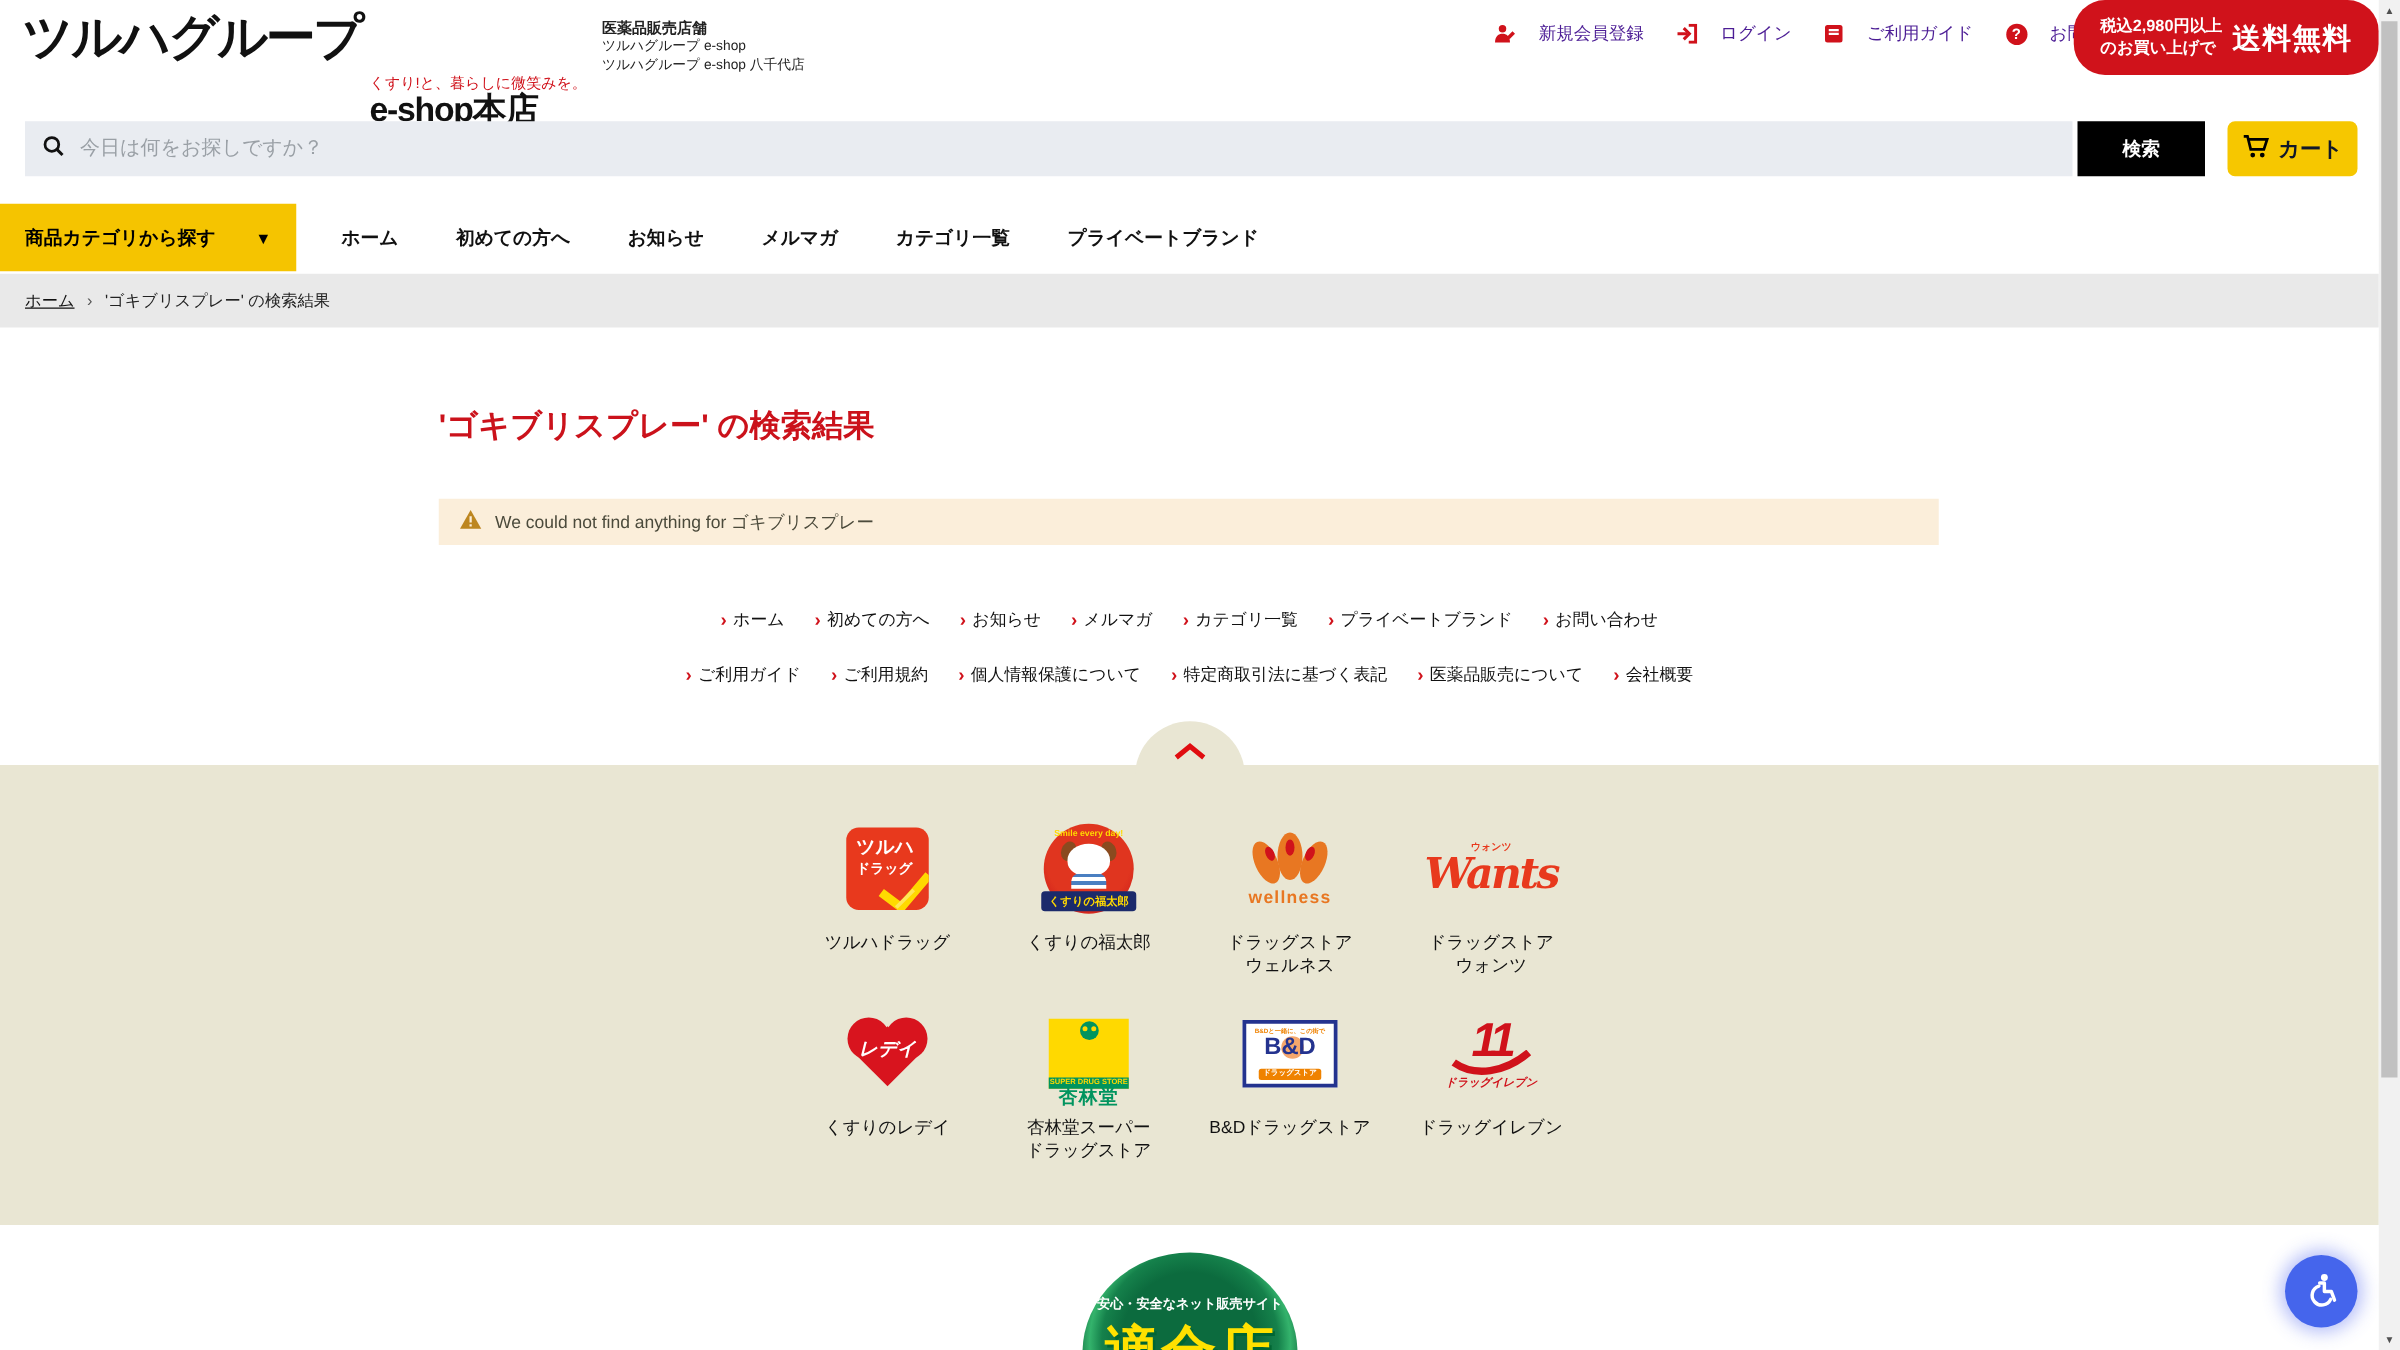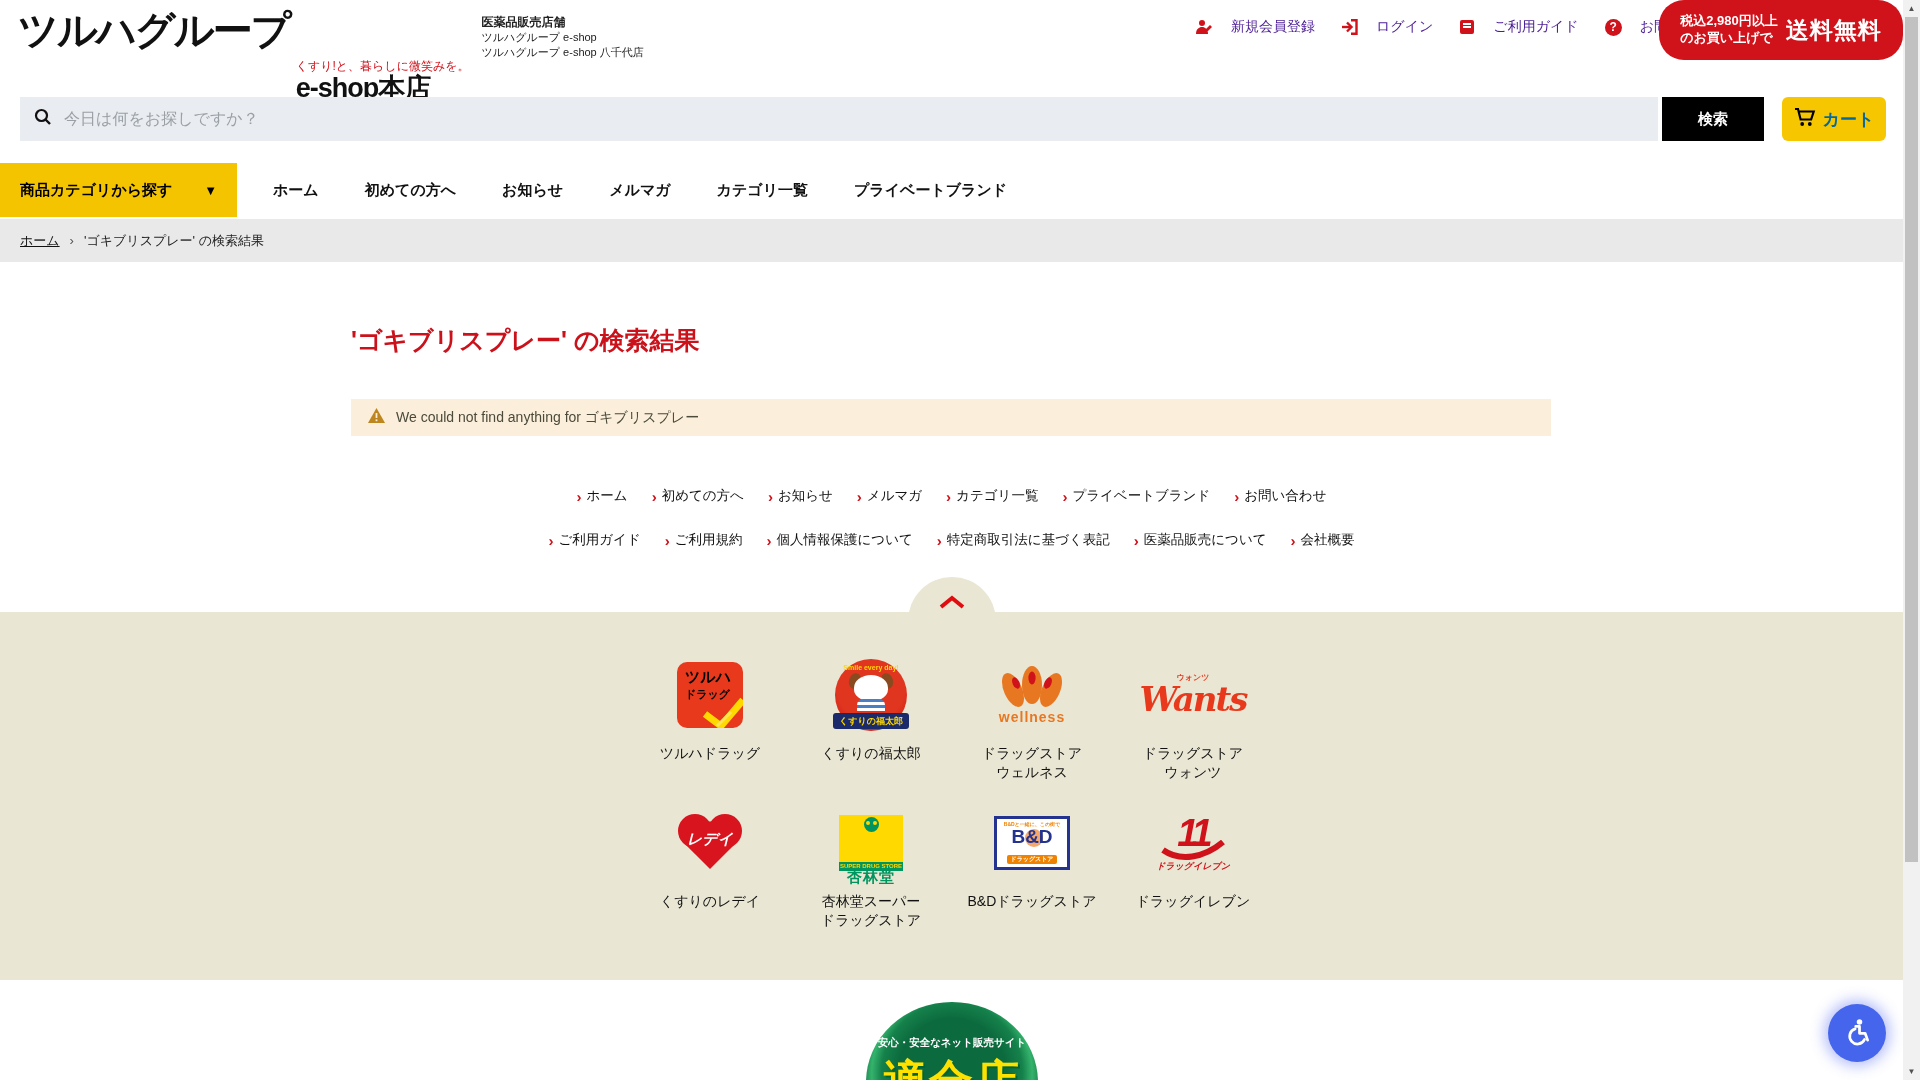--- a/index.html
+++ b/index.html
@@ -36,21 +36,21 @@
   .search-box { position:absolute; left:20px; top:0; width:1638px; height:44px; background:#e9ecf1;
     display:flex; align-items:center; padding:0 14px; }
   .search-box svg { flex:0 0 auto; }
   .search-input { flex:1; border:none; outline:none; background:transparent; font-size:16px;
     margin-left:12px; color:#333; font-family:inherit; }
   .search-input::placeholder { color:#9aa0a6; }
   .search-btn { position:absolute; left:1662px; top:0; width:102px; height:44px; background:#000;
     color:#fff; border:none; font-size:15px; font-weight:bold; cursor:pointer; font-family:inherit; }
   .cart-btn { position:absolute; left:1782px; top:0; width:104px; height:44px; background:#f6c700;
     border:none; border-radius:6px; display:flex; align-items:center; justify-content:center; gap:7px;
-    font-size:17px; font-weight:bold; color:#0369a1; cursor:pointer; font-family:inherit; }
+    font-size:17px; font-weight:bold; color:#0f172a; cursor:pointer; font-family:inherit; }
 
   
   .nav { position:absolute; left:0; top:165px; width:1903px; height:50px; background:#fff;
     display:flex; align-items:center; }
   .cat-btn { width:237px; height:54px; background:#f5c400; display:flex; align-items:center;
     justify-content:space-between; padding:0 20px; font-size:15px; font-weight:bold; cursor:pointer;
     position:relative; z-index:3; }
   .cat-btn .chev { font-size:13px; }
   .nav-items { display:flex; gap:46px; margin-left:36px; }
   .nav-item { font-size:15px; font-weight:bold; color:#111; cursor:pointer; text-decoration:none; }
@@ -83,21 +83,21 @@
 
   .brand-grid { position:absolute; left:0; width:1903px; display:flex; justify-content:center; }
   .brand-grid.r1 { top:650px; }
   .brand-grid.r2 { top:798px; }
   .brand-cell { width:161px; display:flex; flex-direction:column; align-items:center; cursor:pointer; }
   .brand-logo { height:90px; display:flex; align-items:center; justify-content:center; }
   .brand-label { font-size:14px; color:#111; text-align:center; line-height:1.35; margin-top:4px; }
 
   
   .lg-tsuruha { width:66px; height:66px; background:#e8391d; border-radius:10px; position:relative;
-    color:#000000; font-weight:bold; text-align:left; padding:6px 0 0 8px; overflow:hidden; }
+    color:#ffffff; font-weight:bold; text-align:left; padding:6px 0 0 8px; overflow:hidden; }
   .lg-tsuruha .l1 { font-size:15px; display:block; }
   .lg-tsuruha .l2 { font-size:11px; display:block; }
   .lg-tsuruha svg { position:absolute; right:-4px; bottom:-2px; }
 
   .lg-fuku { width:72px; height:72px; background:radial-gradient(circle at 50% 40%, #e0351f 60%, #c41118 100%);
     border-radius:50%; position:relative; overflow:visible; }
   .lg-fuku .arc { position:absolute; top:5px; width:100%; text-align:center; color:#ffd900;
     font-size:7px; font-weight:bold; }
   .lg-fuku .face { position:absolute; left:19px; top:16px; width:34px; height:26px; background:#fff;
     border-radius:50% 50% 45% 45%; }

